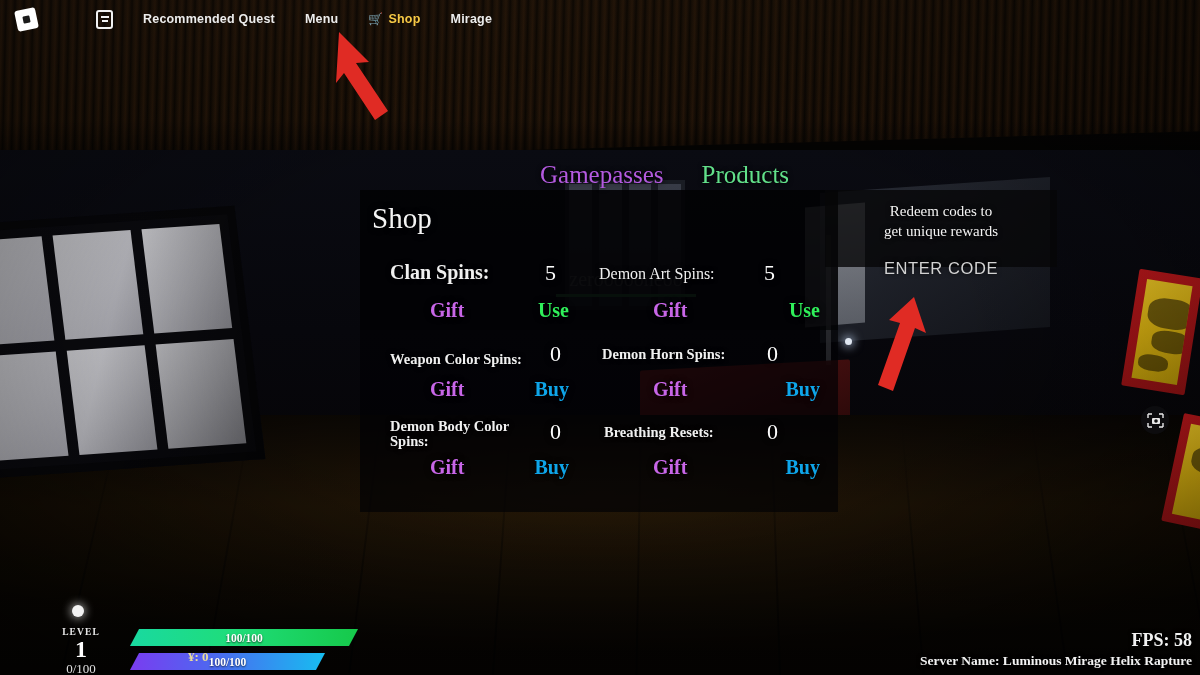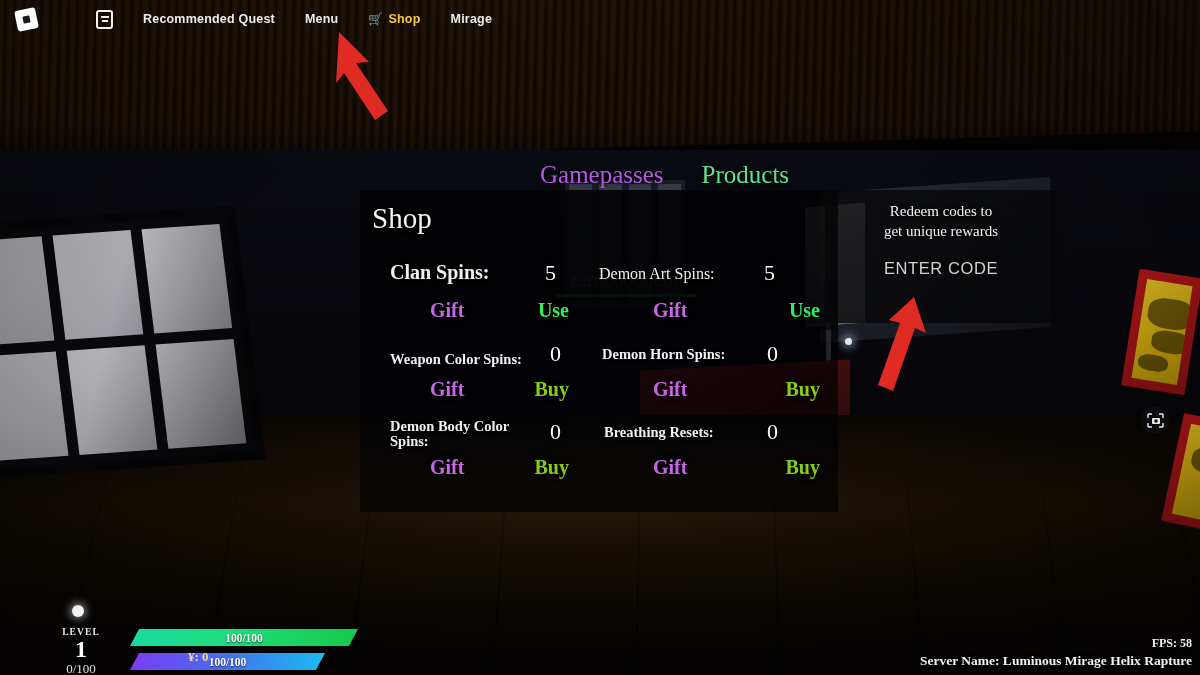--- a/index.html
+++ b/index.html
@@ -125,28 +125,28 @@
   .cell .label { position:absolute; font-size:14.5px; color:#f0f0f0;
     font-weight:bold; text-shadow:0 0 5px rgba(0,0,0,.95); line-height:1.05; }
   .cell .value { position:absolute; font-size:22px; color:#fdfdfd;
     text-shadow:0 0 6px rgba(0,0,0,.95); }
   .cell .acts { position:absolute; width:100%; display:flex;
     justify-content:space-between; padding:0 30px 0 46px; }
   .act { font-size:20px; font-weight:bold; cursor:pointer;
     text-shadow:0 0 6px rgba(0,0,0,.95);margin-left:24px; }
   .act.gift { color:#c866e8; }
   .act.use  { color:#2ff05a; }
-  .act.buy  { color:#84cc16; }
+  .act.buy  { color:#0ea5e9; }
 
   
   .row1 .cell .label { font-size:20px; font-weight:bold; }
   .row1 .cell.c2 .label { font-size:16px; font-weight:normal; }
 
   
-  .code-panel { position:absolute; left:825px; top:190px; width:232px; height:133px;
+  .code-panel { position:absolute; left:825px; top:190px; width:232px; height:77px;
     background:rgba(6,6,8,.80); z-index:26;
     display:flex; flex-direction:column; align-items:center; }
   .code-desc { margin-top:12px; text-align:center; font-size:15px; color:#f3f3f3;
     line-height:1.32; text-shadow:0 0 5px rgba(0,0,0,.95); }
   .code-btn { margin-top:17px; font-family:"Liberation Sans", sans-serif;
     font-size:16.5px; color:#d2d2d2; letter-spacing:.6px; cursor:pointer;
     text-shadow:0 0 5px rgba(0,0,0,.9); }
 
   
   .nameplate { position:absolute; left:536px; top:268px; z-index:20; text-align:center;
@@ -174,21 +174,21 @@
   .bar.st  { background:linear-gradient(90deg,#7a3cf0 0%, #4a6bf0 45%, #17bdf0 100%); width:195px; }
   .bar .btxt { position:absolute; inset:0; display:flex; align-items:center;
     justify-content:center; font-size:11.5px; font-weight:bold; color:#fff;
     text-shadow:0 1px 2px rgba(0,0,0,.7); }
   .yen { position:absolute; left:58px; top:20px; font-size:13px; color:#e8dc9a;
     font-weight:bold; }
 
   
   .info { position:absolute; right:8px; bottom:6px; z-index:35; text-align:right;
     font-family:"Liberation Serif", serif; }
-  .info .fps { font-size:12px; color:#f2f2f2; font-weight:bold;
+  .info .fps { font-size:18px; color:#f2f2f2; font-weight:bold;
     text-shadow:0 0 4px rgba(0,0,0,.9); }
   .info .srv { font-size:13.5px; color:#f2f2f2; font-weight:bold; margin-top:2px;
     text-shadow:0 0 4px rgba(0,0,0,.9); }
 
   
   .shot-btn { position:absolute; left:1141px; top:406px; width:28px; height:28px;
     border-radius:50%; background:rgba(14,14,16,.85); z-index:35;
     display:flex; align-items:center; justify-content:center; cursor:pointer; }
 
   

